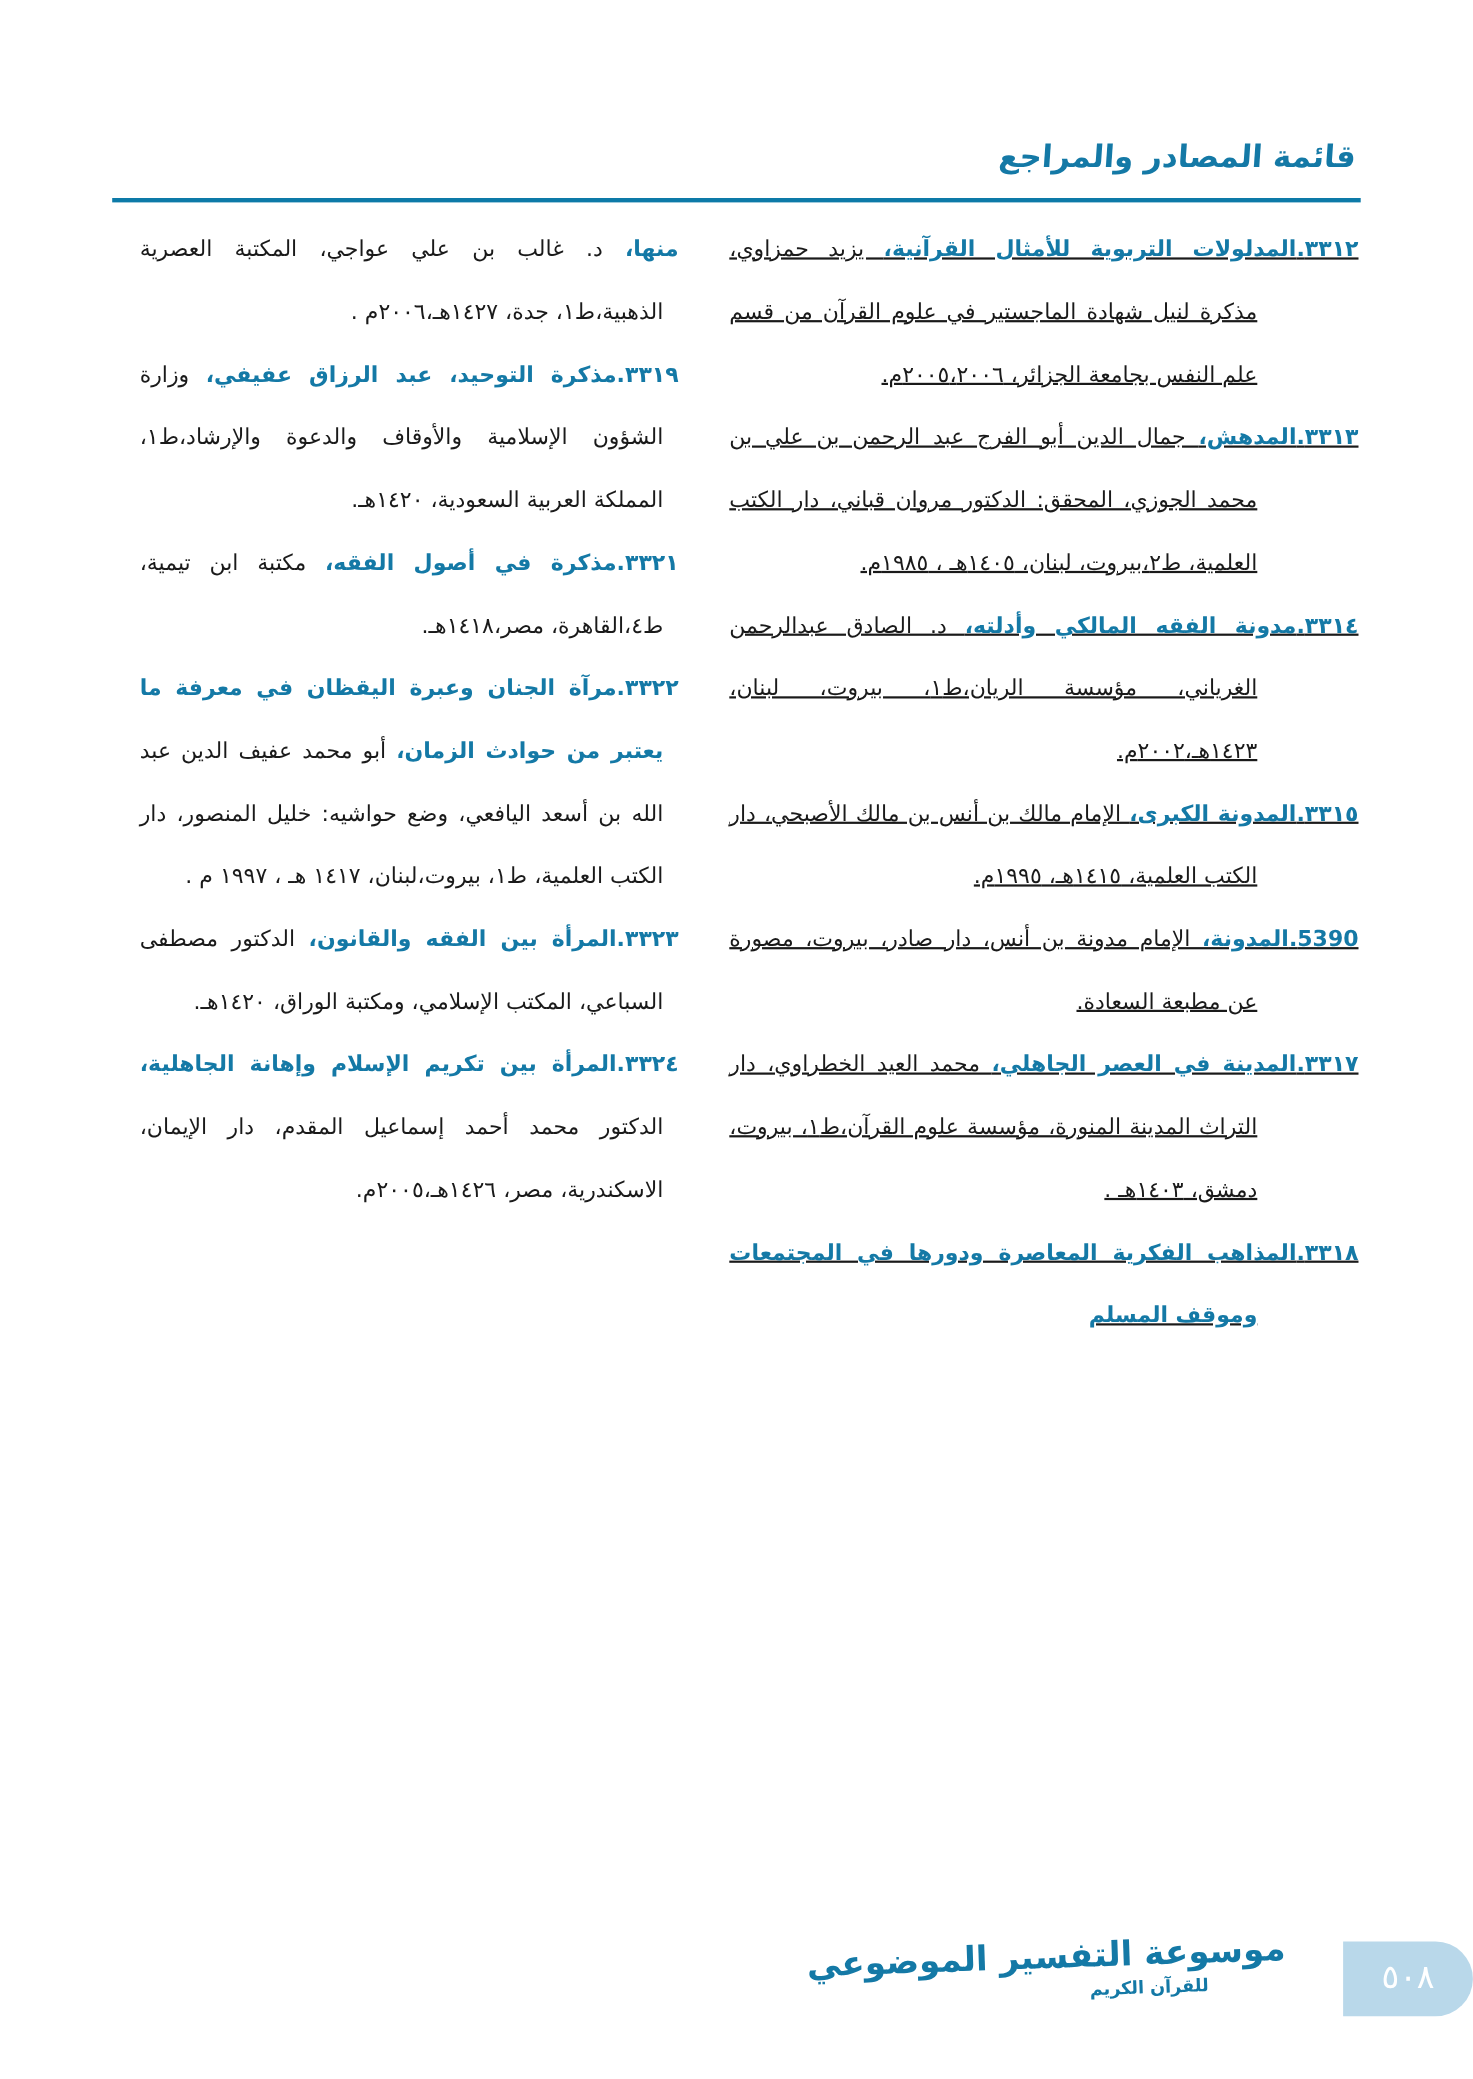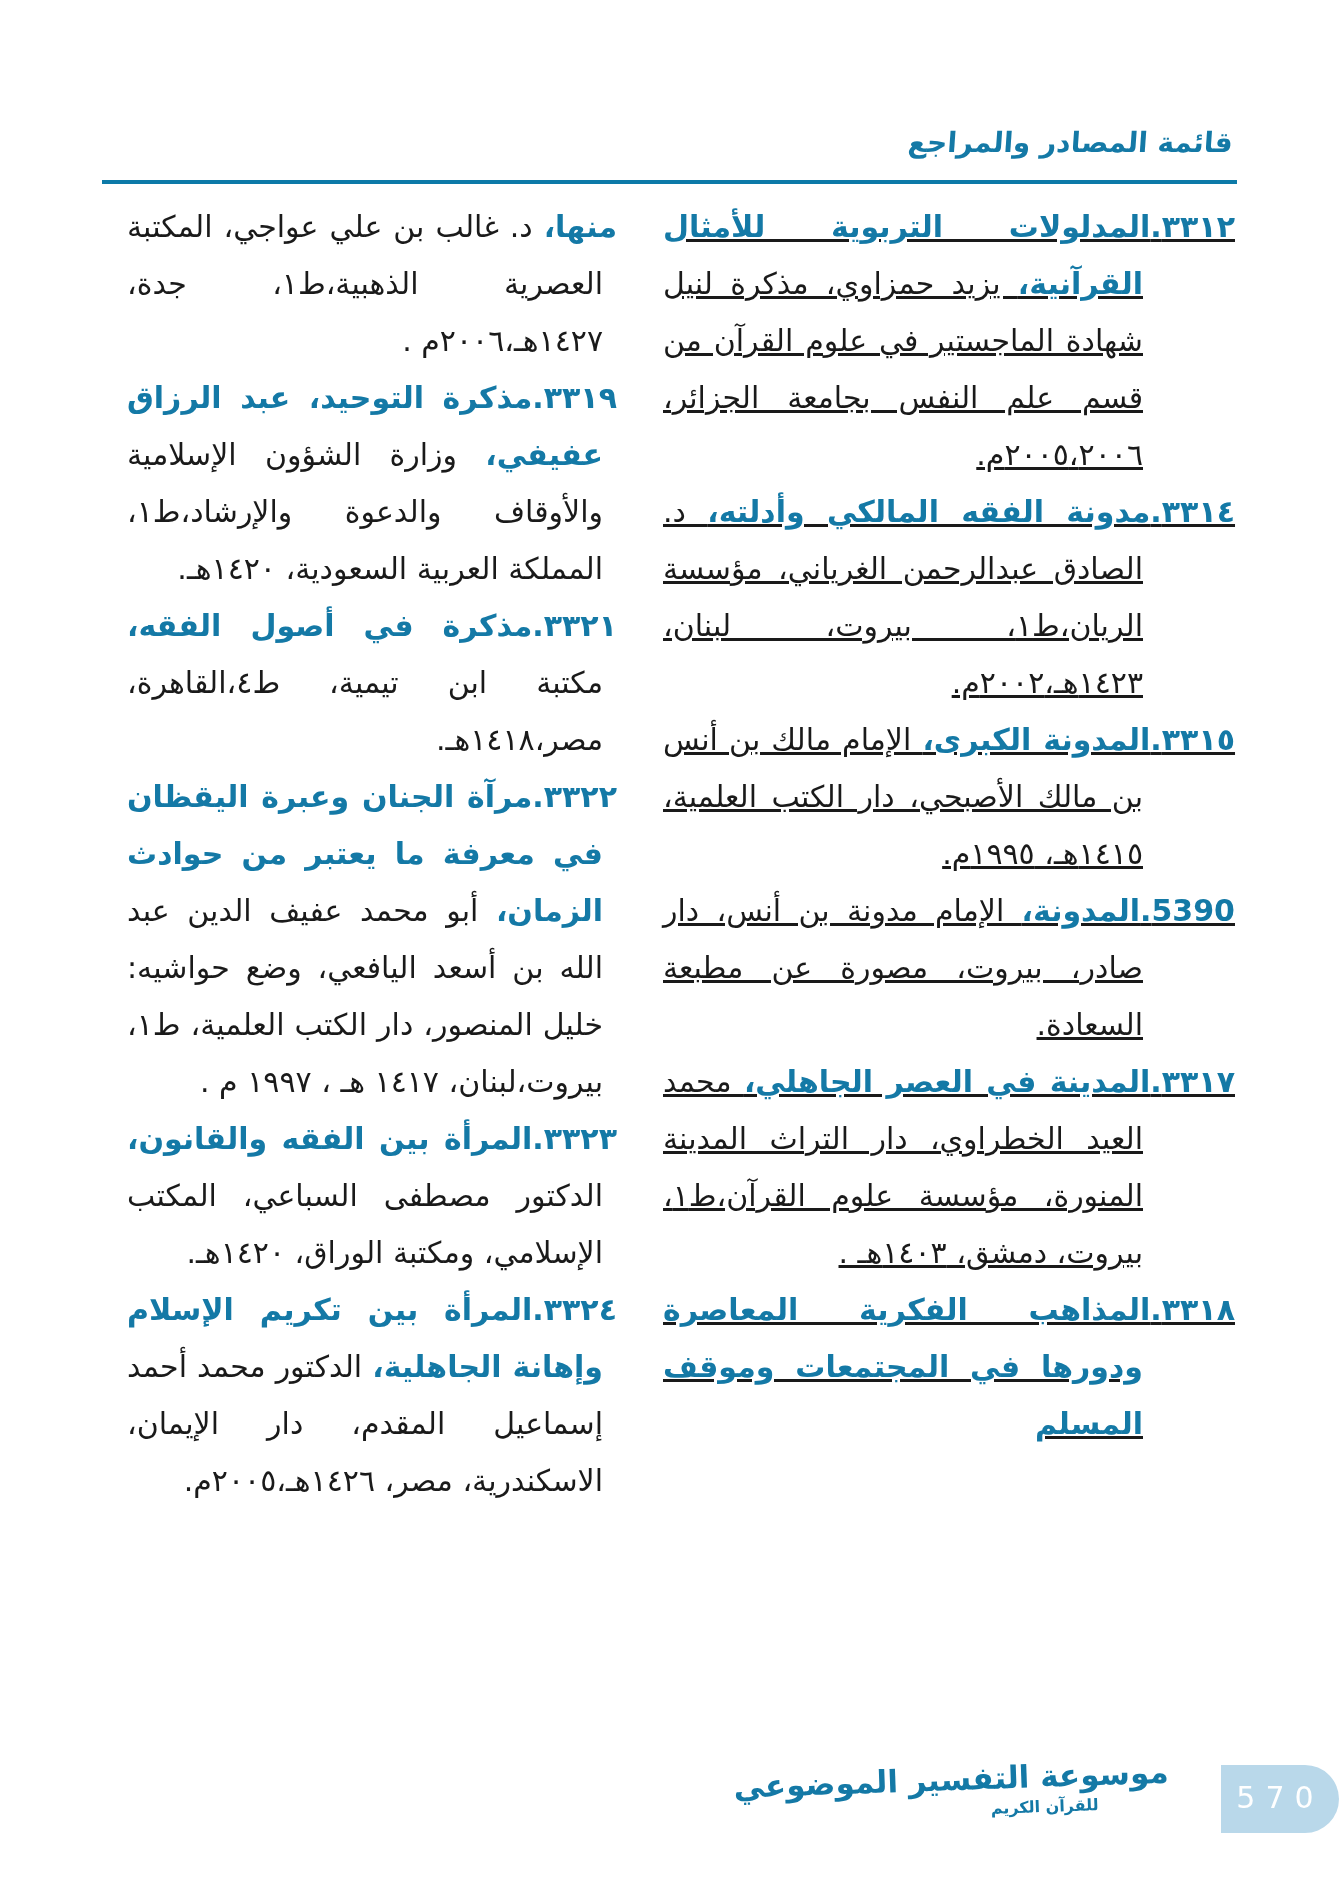--- a/index.html
+++ b/index.html
@@ -43,21 +43,21 @@
     left: 127px;
     bottom: 140px;
     direction: rtl;
     display: flex;
     gap: 46px;
   }
   .col { direction: rtl; }
   .col-right { width: 572px; }
   .col-left { width: 490px; }
   .entry {
-    font-size: 30px;
+    font-size: 20px;
     line-height: 57px;
     text-align: justify;
     color: var(--body);
   }
   .col-right .entry { padding-right: 92px; text-indent: -92px; text-decoration: underline; }
   .col-left  .entry { padding-right: 14px; text-indent: -14px; }
   .entry .num,
   .entry .title {
     color: var(--accent);
     font-weight: bold;
@@ -104,20 +104,21 @@
 </style>
 </head>
 <body>
 
 <div class="header-title">قائمة المصادر والمراجع</div>
 <div class="header-rule"></div>
 
 <div class="content">
   <div class="col col-right">
       <p class="entry"><span class="num">٣٣١٢.</span><span class="title">المدلولات التربوية للأمثال القرآنية،</span><span class="rest"> يزيد حمزاوي، مذكرة لنيل شهادة الماجستير في علوم القرآن من قسم علم النفس بجامعة الجزائر، ٢٠٠٦،‏٢٠٠٥م.</span></p>
+      <p class="entry"><span class="num">٣٣١٣.</span><span class="title">المدهش،</span><span class="rest"> جمال الدين أبو الفرج عبد الرحمن بن علي بن محمد الجوزي، المحقق: الدكتور مروان قباني، دار الكتب العلمية، ط٢،بيروت، لبنان، ١٤٠٥هـ ، ١٩٨٥م.</span></p>
       <p class="entry"><span class="num">٣٣١٤.</span><span class="title">مدونة الفقه المالكي وأدلته،</span><span class="rest"> د. الصادق عبدالرحمن الغرياني، مؤسسة الريان،ط١، بيروت، لبنان، ١٤٢٣هـ،٢٠٠٢م.</span></p>
       <p class="entry"><span class="num">٣٣١٥.</span><span class="title">المدونة الكبرى،</span><span class="rest"> الإمام مالك بن أنس بن مالك الأصبحي، دار الكتب العلمية، ١٤١٥هـ، ١٩٩٥م.</span></p>
       <p class="entry"><span class="num">5390.</span><span class="title">المدونة،</span><span class="rest"> الإمام مدونة بن أنس، دار صادر، بيروت، مصورة عن مطبعة السعادة.</span></p>
       <p class="entry"><span class="num">٣٣١٧.</span><span class="title">المدينة في العصر الجاهلي،</span><span class="rest"> محمد العيد الخطراوي، دار التراث المدينة المنورة، مؤسسة علوم القرآن،ط١، بيروت، دمشق، ١٤٠٣هـ .</span></p>
       <p class="entry"><span class="num">٣٣١٨.</span><span class="title">المذاهب الفكرية المعاصرة ودورها في المجتمعات وموقف المسلم</span><span class="rest"></span></p>
     </div>
   <div class="col col-left">
       <p class="entry"><span class="title">منها،</span><span class="rest"> د. غالب بن علي عواجي، المكتبة العصرية الذهبية،ط١، جدة، ١٤٢٧هـ،٢٠٠٦م .</span></p>
       <p class="entry"><span class="num">٣٣١٩.</span><span class="title">مذكرة التوحيد، عبد الرزاق عفيفي،</span><span class="rest"> وزارة الشؤون الإسلامية والأوقاف والدعوة والإرشاد،ط١، المملكة العربية السعودية، ١٤٢٠هـ.</span></p>
       <p class="entry"><span class="num">٣٣٢١.</span><span class="title">مذكرة في أصول الفقه،</span><span class="rest"> مكتبة ابن تيمية، ط٤،القاهرة، مصر،١٤١٨هـ.</span></p>
@@ -126,14 +127,14 @@
       <p class="entry"><span class="num">٣٣٢٤.</span><span class="title">المرأة بين تكريم الإسلام وإهانة الجاهلية،</span><span class="rest"> الدكتور محمد أحمد إسماعيل المقدم، دار الإيمان، الاسكندرية، مصر، ١٤٢٦هـ،٢٠٠٥م.</span></p>
     </div>
 </div>
 
 <div class="footer-logo">
   <div class="logo-line1">موسوعة التفسير الموضوعي</div>
   <div class="logo-line2">للقرآن الكريم</div>
 </div>
 
 <div class="page-badge">
-  <span class="page-num">570</span>
+  <span class="page-num">٥٠٨</span>
 </div>
 
 </body></html>

